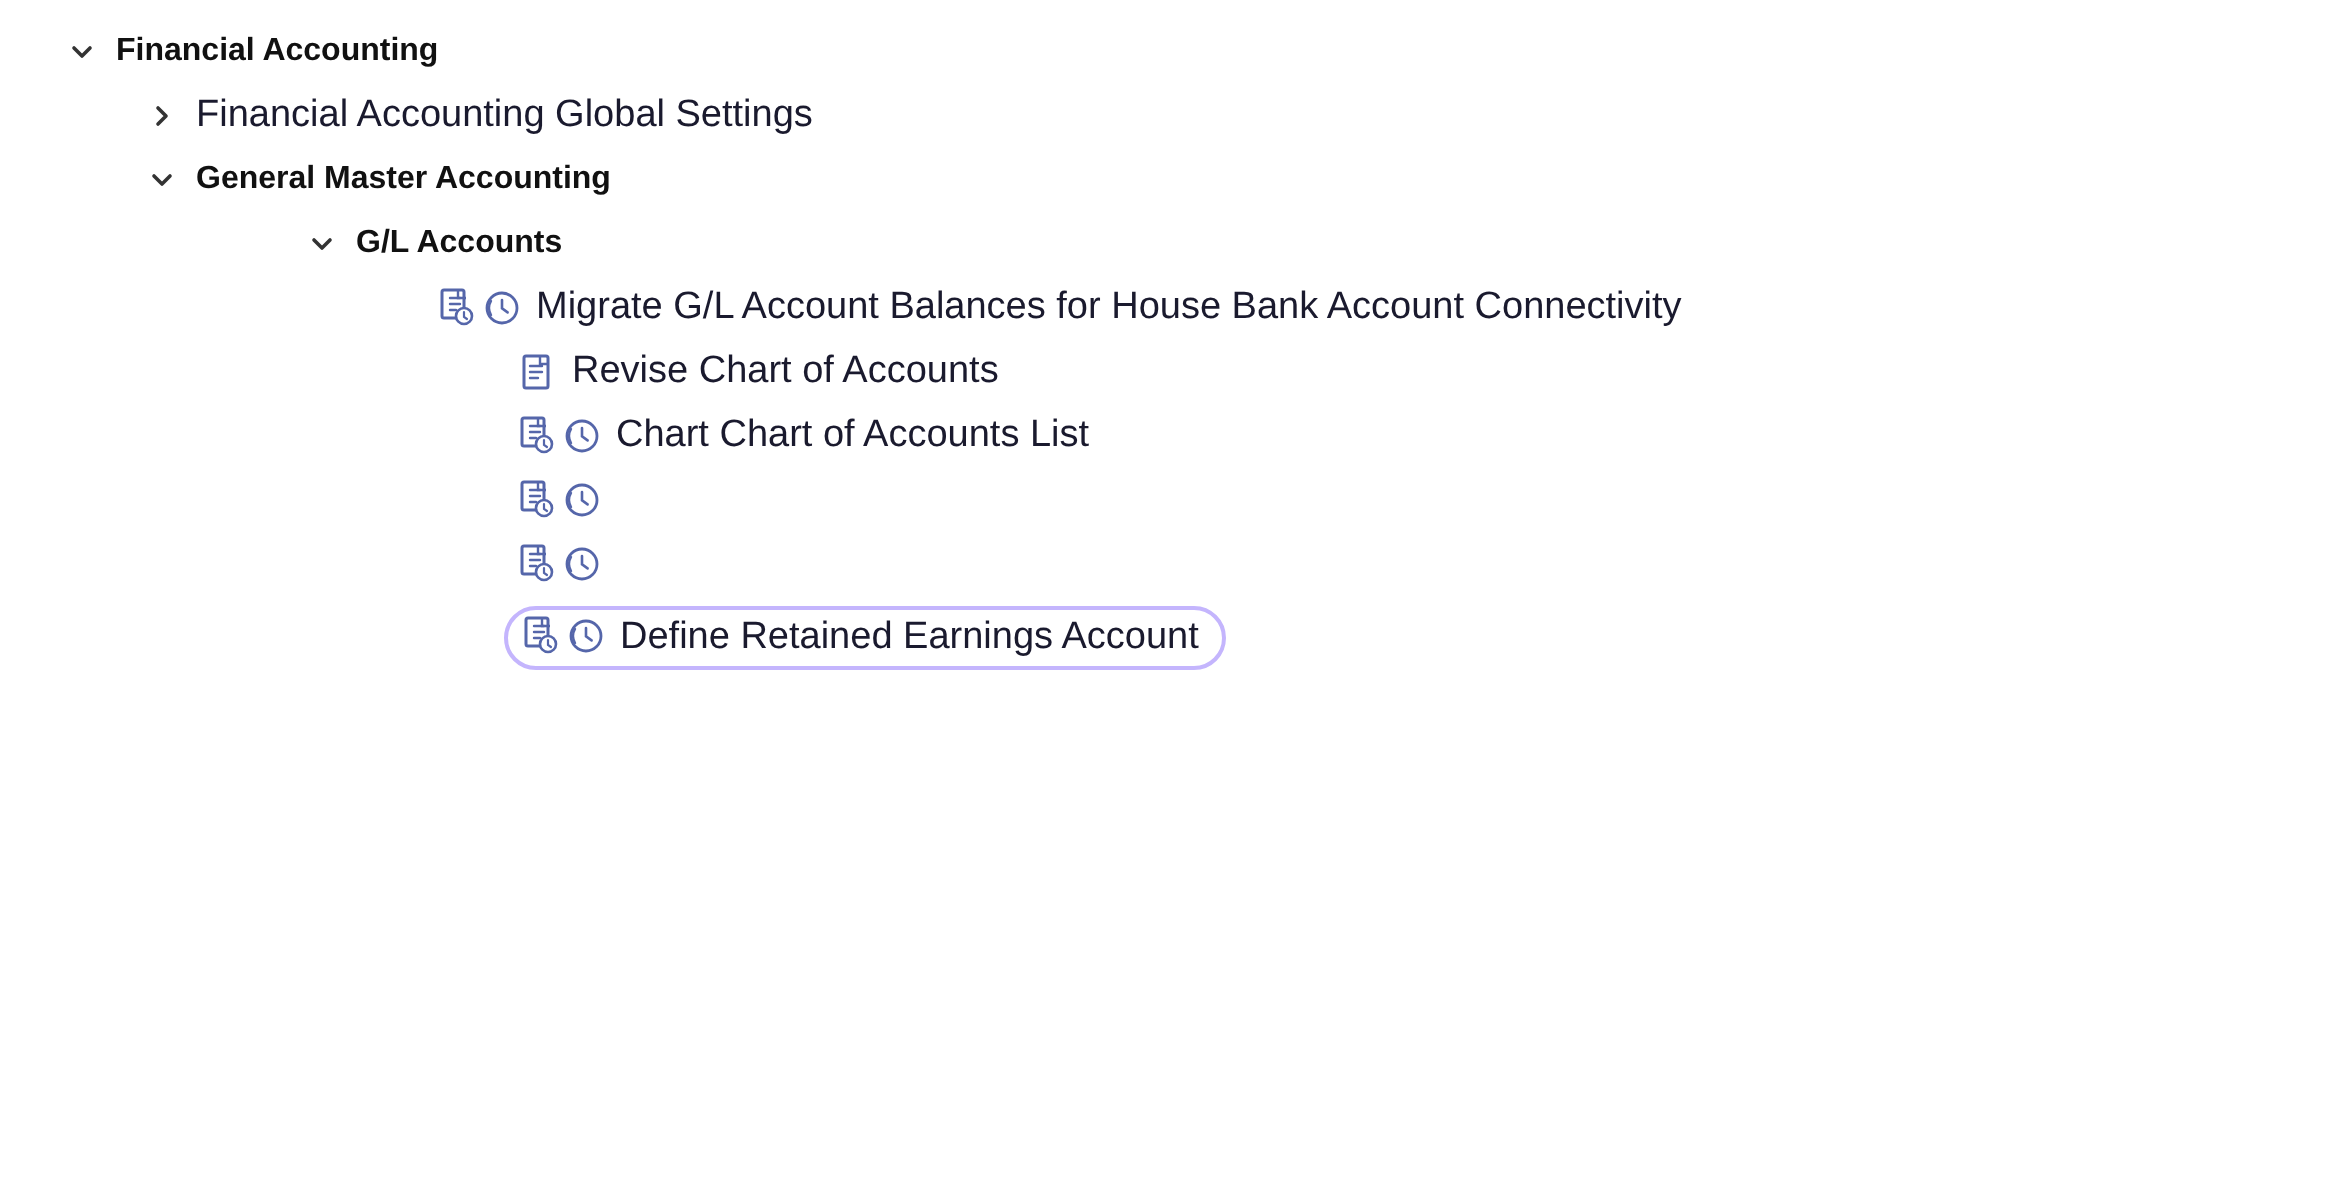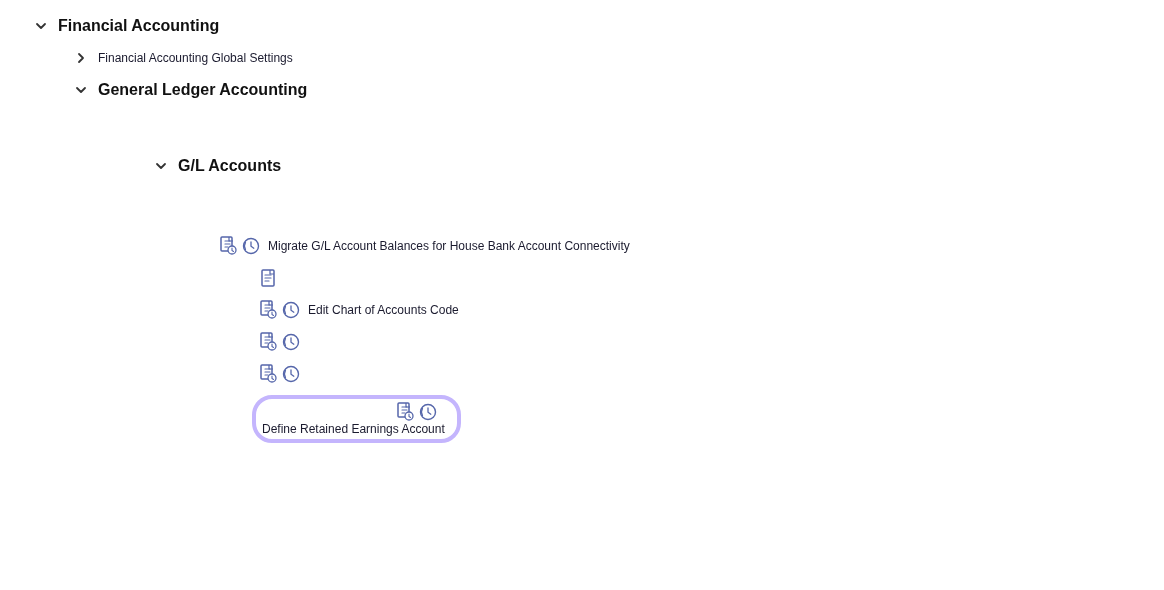--- a/index.html
+++ b/index.html
@@ -34,22 +34,22 @@
     .tree-row {
       display: flex;
       align-items: center;
       padding: 5px 0;
       white-space: nowrap;
     }
 
     .indent-0 { padding-left: 0px; }
     .indent-1 { padding-left: 40px; }
     .indent-2 { padding-left: 80px; }
-    .indent-3 { padding-left: 120px; margin-top: 44px; }
-    .indent-4 { padding-left: 160px; margin-top: 48px; }
+    .indent-3 { padding-left: 120px; }
+    .indent-4 { padding-left: 160px; }
     .indent-5 { padding-left: 200px; }
 
     .toggle-icon {
       display: inline-flex;
       align-items: center;
       justify-content: center;
       width: 22px;
       height: 22px;
       margin-right: 6px;
       color: #333;
@@ -88,47 +88,46 @@
       width: 18px;
       height: 18px;
       display: inline-flex;
       align-items: center;
       justify-content: center;
       color: #5566aa;
       font-size: 15px;
     }
 
     .item-label {
-      font-size: 12px;
+      font-size: 19px;
       color: #1a1a2e;
       font-weight: normal;
     }
 
     .item-label-bold {
       font-size: 16px;
       color: #111;
       font-weight: 600;
     }
 
     
     .dotted-box {
       border: 2px dashed #5577cc;
       padding: 2px 8px;
       display: inline-block;
     }
 
     
     .highlight-row {
-      border: 4px solid #c4b5fd;
+      border: 2px solid #c4b5fd;
       border-radius: 20px;
       display: inline-flex;
-      align-items: flex-end;
+      align-items: flex-start;
       padding: 3px 12px 3px 6px;
       margin-left: -6px;
-      flex-direction: column;
     }
   </style>
 </head>
 <body>
 
 <div class="watermark"></div>
 
 <div class="tree-container">
 <div class="tree-row indent-0">
       <span class="toggle-icon">
@@ -145,21 +144,21 @@
   </svg>
       </span>
       <span class="item-label">Financial Accounting Global Settings</span>
     </div>
     <div class="tree-row indent-1">
       <span class="toggle-icon">
         <svg width="14" height="14" viewBox="0 0 14 14" fill="none">
     <path d="M3 5l4 4 4-4" stroke="#333" stroke-width="1.8" stroke-linecap="round" stroke-linejoin="round"></path>
   </svg>
       </span>
-      <span class="item-label-bold">General Ledger Accounting</span>
+      <span class="item-label-bold">General Master Accounting</span>
     </div>
     <div class="tree-row indent-3">
       <span class="toggle-icon">
         <svg width="14" height="14" viewBox="0 0 14 14" fill="none">
     <path d="M3 5l4 4 4-4" stroke="#333" stroke-width="1.8" stroke-linecap="round" stroke-linejoin="round"></path>
   </svg>
       </span>
       <span class="item-label-bold">G/L Accounts</span>
     </div>
     <div class="tree-row indent-4">
@@ -188,42 +187,43 @@
       <span class="toggle-placeholder"></span>
       <span class="item-icons">
         <span class="icon-doc">
           <svg width="20" height="20" viewBox="0 0 20 20" fill="none" xmlns="http://www.w3.org/2000/svg">
     <rect x="4" y="2" width="12" height="16" rx="1" stroke="#5566aa" stroke-width="1.5" fill="none"></rect>
     <path d="M7 7h6M7 10h6M7 13h4" stroke="#5566aa" stroke-width="1.2" stroke-linecap="round"></path>
     <path d="M12 2v4h4" stroke="#5566aa" stroke-width="1.2" fill="none"></path>
   </svg>
         </span>
       </span>
-    </div>
-    <div class="tree-row indent-5">
-      <span class="toggle-placeholder"></span>
-      <span class="item-icons">
-        <span class="icon-doc">
-          <svg width="20" height="20" viewBox="0 0 20 20" fill="none" xmlns="http://www.w3.org/2000/svg">
-    <rect x="3" y="1" width="11" height="14" rx="1" stroke="#5566aa" stroke-width="1.5" fill="none"></rect>
-    <path d="M7 5h5M7 8h5M7 11h3" stroke="#5566aa" stroke-width="1.2" stroke-linecap="round"></path>
-    <path d="M11 1v4h4" stroke="#5566aa" stroke-width="1.2" fill="none"></path>
-    <circle cx="14" cy="14" r="4" fill="white" stroke="#5566aa" stroke-width="1.3"></circle>
-    <path d="M14 12v2.5l1.5 1" stroke="#5566aa" stroke-width="1.1" stroke-linecap="round"></path>
-  </svg>
-        </span>
-        <span class="icon-clock">
-          <svg width="18" height="18" viewBox="0 0 18 18" fill="none" xmlns="http://www.w3.org/2000/svg">
-    <circle cx="9" cy="9" r="7.5" stroke="#5566aa" stroke-width="1.4" fill="none"></circle>
-    <path d="M9 5v4.2l2.8 2" stroke="#5566aa" stroke-width="1.3" stroke-linecap="round"></path>
-    <path d="M3.5 5.5 Q1.5 9 3.5 12.5" stroke="#5566aa" stroke-width="1.2" stroke-linecap="round" fill="none"></path>
-  </svg>
-        </span>
-      </span>
-      <span class="item-label">Edit Chart of Accounts Code</span>
+      <span class="item-label">Revise Chart of Accounts</span>
+    </div>
+    <div class="tree-row indent-5">
+      <span class="toggle-placeholder"></span>
+      <span class="item-icons">
+        <span class="icon-doc">
+          <svg width="20" height="20" viewBox="0 0 20 20" fill="none" xmlns="http://www.w3.org/2000/svg">
+    <rect x="3" y="1" width="11" height="14" rx="1" stroke="#5566aa" stroke-width="1.5" fill="none"></rect>
+    <path d="M7 5h5M7 8h5M7 11h3" stroke="#5566aa" stroke-width="1.2" stroke-linecap="round"></path>
+    <path d="M11 1v4h4" stroke="#5566aa" stroke-width="1.2" fill="none"></path>
+    <circle cx="14" cy="14" r="4" fill="white" stroke="#5566aa" stroke-width="1.3"></circle>
+    <path d="M14 12v2.5l1.5 1" stroke="#5566aa" stroke-width="1.1" stroke-linecap="round"></path>
+  </svg>
+        </span>
+        <span class="icon-clock">
+          <svg width="18" height="18" viewBox="0 0 18 18" fill="none" xmlns="http://www.w3.org/2000/svg">
+    <circle cx="9" cy="9" r="7.5" stroke="#5566aa" stroke-width="1.4" fill="none"></circle>
+    <path d="M9 5v4.2l2.8 2" stroke="#5566aa" stroke-width="1.3" stroke-linecap="round"></path>
+    <path d="M3.5 5.5 Q1.5 9 3.5 12.5" stroke="#5566aa" stroke-width="1.2" stroke-linecap="round" fill="none"></path>
+  </svg>
+        </span>
+      </span>
+      <span class="item-label">Chart Chart of Accounts List</span>
     </div>
     <div class="tree-row indent-5">
       <span class="toggle-placeholder"></span>
       <span class="item-icons">
         <span class="icon-doc">
           <svg width="20" height="20" viewBox="0 0 20 20" fill="none" xmlns="http://www.w3.org/2000/svg">
     <rect x="3" y="1" width="11" height="14" rx="1" stroke="#5566aa" stroke-width="1.5" fill="none"></rect>
     <path d="M7 5h5M7 8h5M7 11h3" stroke="#5566aa" stroke-width="1.2" stroke-linecap="round"></path>
     <path d="M11 1v4h4" stroke="#5566aa" stroke-width="1.2" fill="none"></path>
     <circle cx="14" cy="14" r="4" fill="white" stroke="#5566aa" stroke-width="1.3"></circle>

